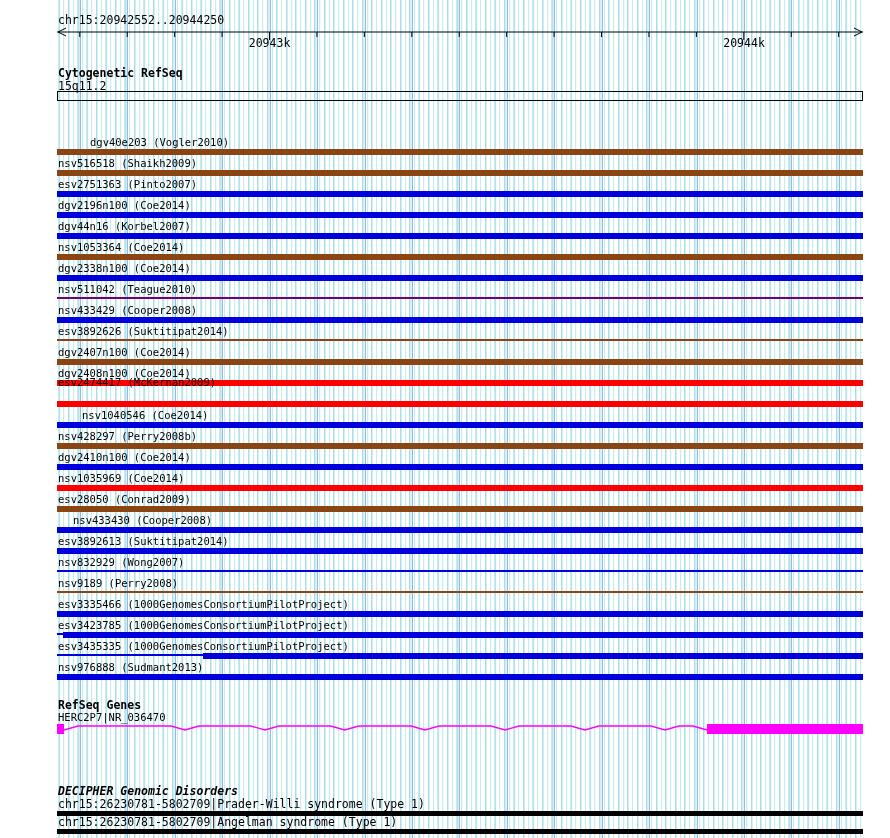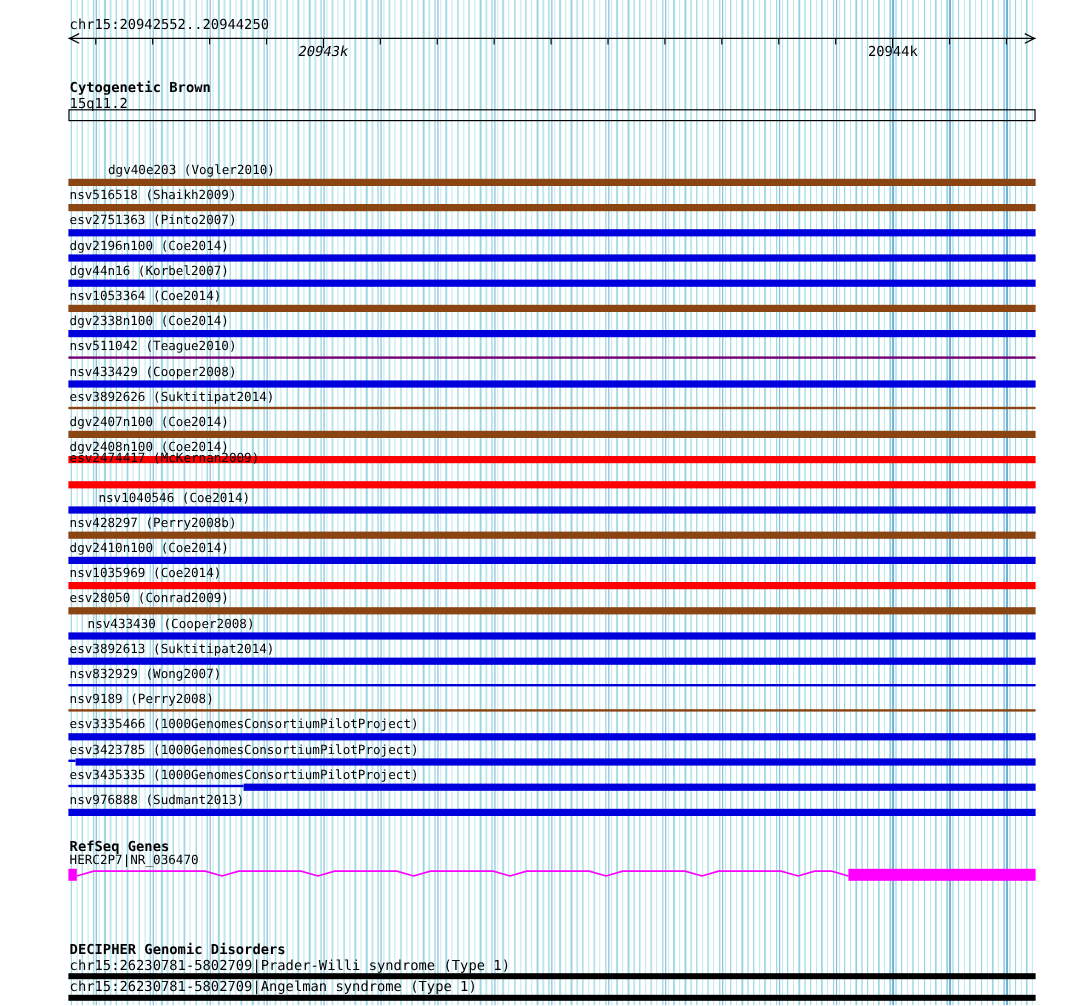--- a/index.html
+++ b/index.html
@@ -58,25 +58,25 @@
       <line x1="497.1" y1="6" x2="497.1" y2="11" stroke="#000" stroke-width="1"></line>
       <line x1="544.53" y1="6" x2="544.53" y2="11" stroke="#000" stroke-width="1"></line>
       <line x1="591.9599999999999" y1="6" x2="591.9599999999999" y2="11" stroke="#000" stroke-width="1"></line>
       <line x1="639.39" y1="6" x2="639.39" y2="11" stroke="#000" stroke-width="1"></line>
       <line x1="686.8199999999999" y1="6" x2="686.8199999999999" y2="14" stroke="#000" stroke-width="1"></line>
       <line x1="734.25" y1="6" x2="734.25" y2="11" stroke="#000" stroke-width="1"></line>
       <line x1="781.68" y1="6" x2="781.68" y2="11" stroke="#000" stroke-width="1"></line>
     </svg>
 
   <div id="ruler-labels">
-      <div class="abs tick-label" style="left: 269.542px; top: 37px; font-style: italic;">20943k</div>
+      <div class="abs tick-label" style="left: 269.542px; top: 37px;">20943k</div>
       <div class="abs tick-label" style="left: 744.034px; top: 37px;">20944k</div>
     </div>
 
-  <div class="abs bold-header" style="left:58px;top:67px;">Cytogenetic Brown</div>
+  <div class="abs bold-header" style="left:58px;top:67px;">Cytogenetic RefSeq</div>
   <div class="abs med-label" style="left:58px;top:80px;">15q11.2</div>
   <div id="cyto-band-rect" class="abs"></div>
 
   <div id="dgv-rows">
       <div class="abs small-label" style="left: 58px; top: 136px; padding-left: 32px;">dgv40e203 (Vogler2010)</div>
       <div class="abs" style="left: 57px; top: 149px; width: 806px; height: 6px;">
         <div class="variant-bar" style="left: 0px; width: 806px; top: 0px; height: 6px; background: rgb(139, 69, 19);"></div>
       </div>
       <div class="abs small-label" style="left: 58px; top: 157px;">nsv516518 (Shaikh2009)</div>
       <div class="abs" style="left: 57px; top: 170px; width: 806px; height: 6px;">
@@ -183,21 +183,21 @@
     </div>
 
   <div class="abs bold-header" style="left:58px;top:699px;">RefSeq Genes</div>
   <div class="abs small-label" style="left:58px;top:711px;">HERC2P7|NR_036470</div>
   <svg id="gene-svg" class="abs" style="left:57px;top:720px;" width="806" height="18">
       <path d="M 7.0 10 L 21.0 6 L 114.0 6 L 128.0 10 L 142.0 6 L 193.9 6 L 207.9 10 L 221.9 6 L 273.7 6 L 287.7 10 L 301.7 6 L 354.0 6 L 368.0 10 L 382.0 6 L 434.0 6 L 448.0 10 L 462.0 6 L 513.9 6 L 527.9 10 L 541.9 6 L 594.0 6 L 608.0 10 L 622.0 6 L 636.0 6 L 650.0 10" fill="none" stroke="#FF00FF" stroke-width="1.4"></path>
       <rect x="0.0" y="4" width="7.0" height="10" fill="#FF00FF"></rect>
       <rect x="650.0" y="4" width="156.0" height="10" fill="#FF00FF"></rect>
     </svg>
 
-  <div class="abs bold-header" style="left:58px;top:785px;">DECIPHER Genomic Disorders</div>
+  <div class="abs bold-header" style="left:58px;top:785px;font-style:italic;">DECIPHER Genomic Disorders</div>
   <div id="decipher-rows">
       <div class="abs small-label" style="font-size: 11.5px; left: 58px; top: 798px;">chr15:26230781-5802709|Prader-Willi syndrome (Type 1)</div>
       <div class="abs" style="left: 57px; top: 811px; width: 806px; height: 5px; background: rgb(0, 0, 0);"></div>
       <div class="abs small-label" style="font-size: 11.5px; left: 58px; top: 816px;">chr15:26230781-5802709|Angelman syndrome (Type 1)</div>
       <div class="abs" style="left: 57px; top: 829px; width: 806px; height: 5px; background: rgb(0, 0, 0);"></div>
     </div>
 
 </div>
 
 </body></html>

